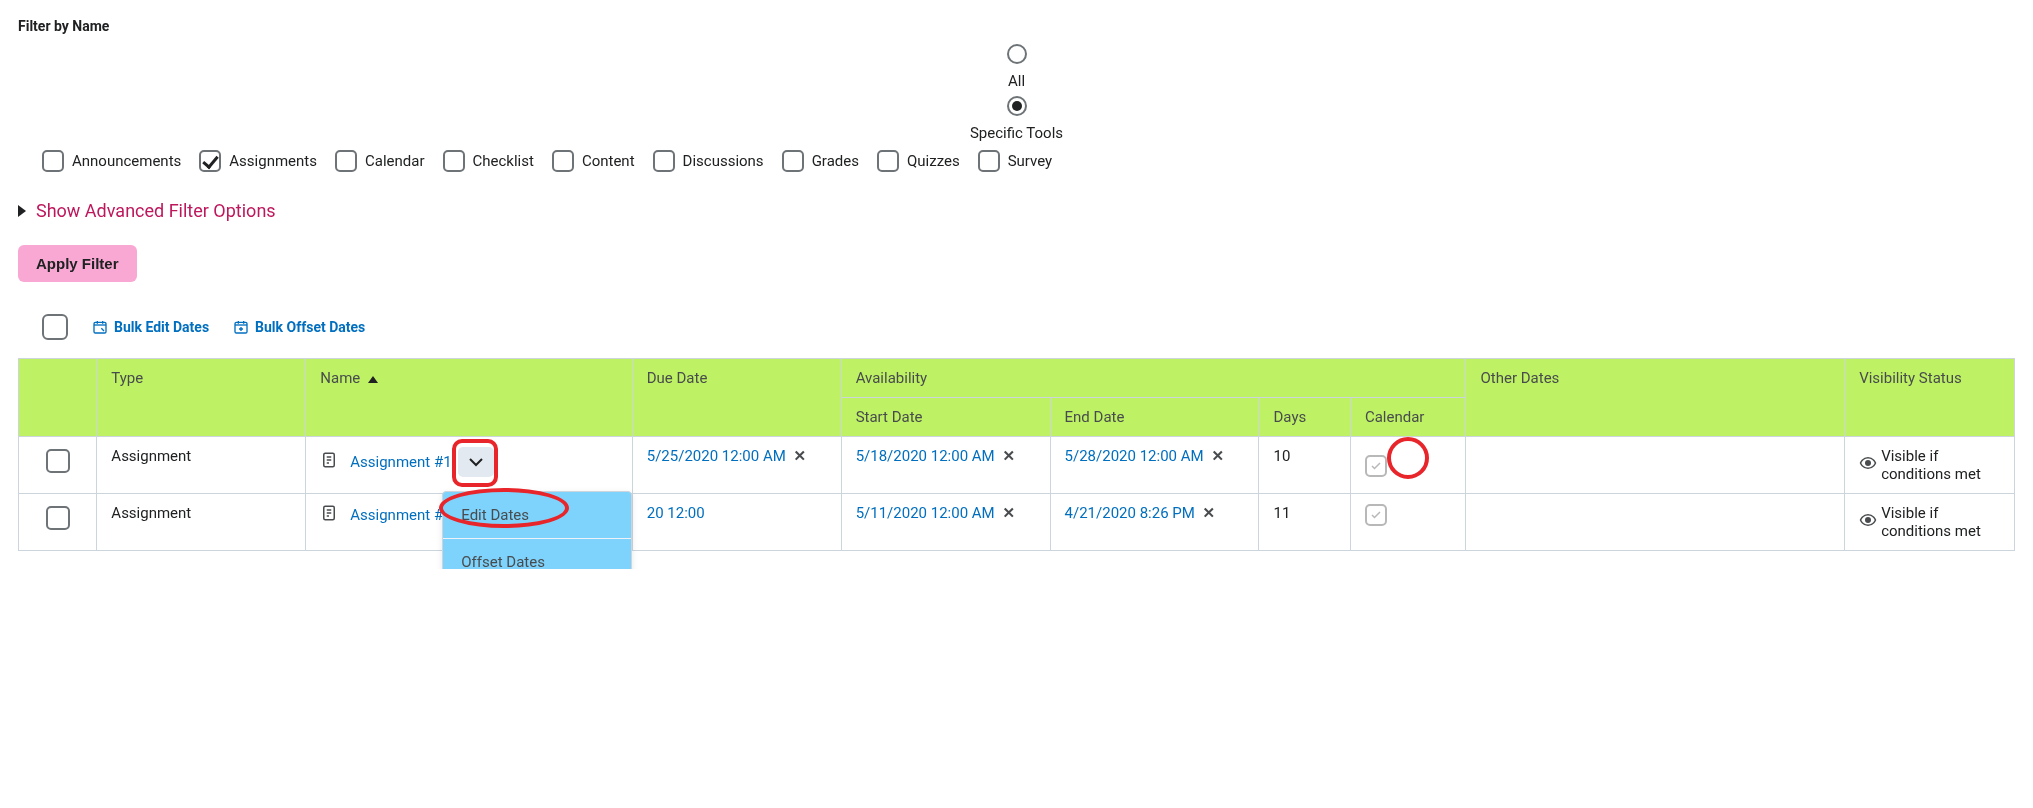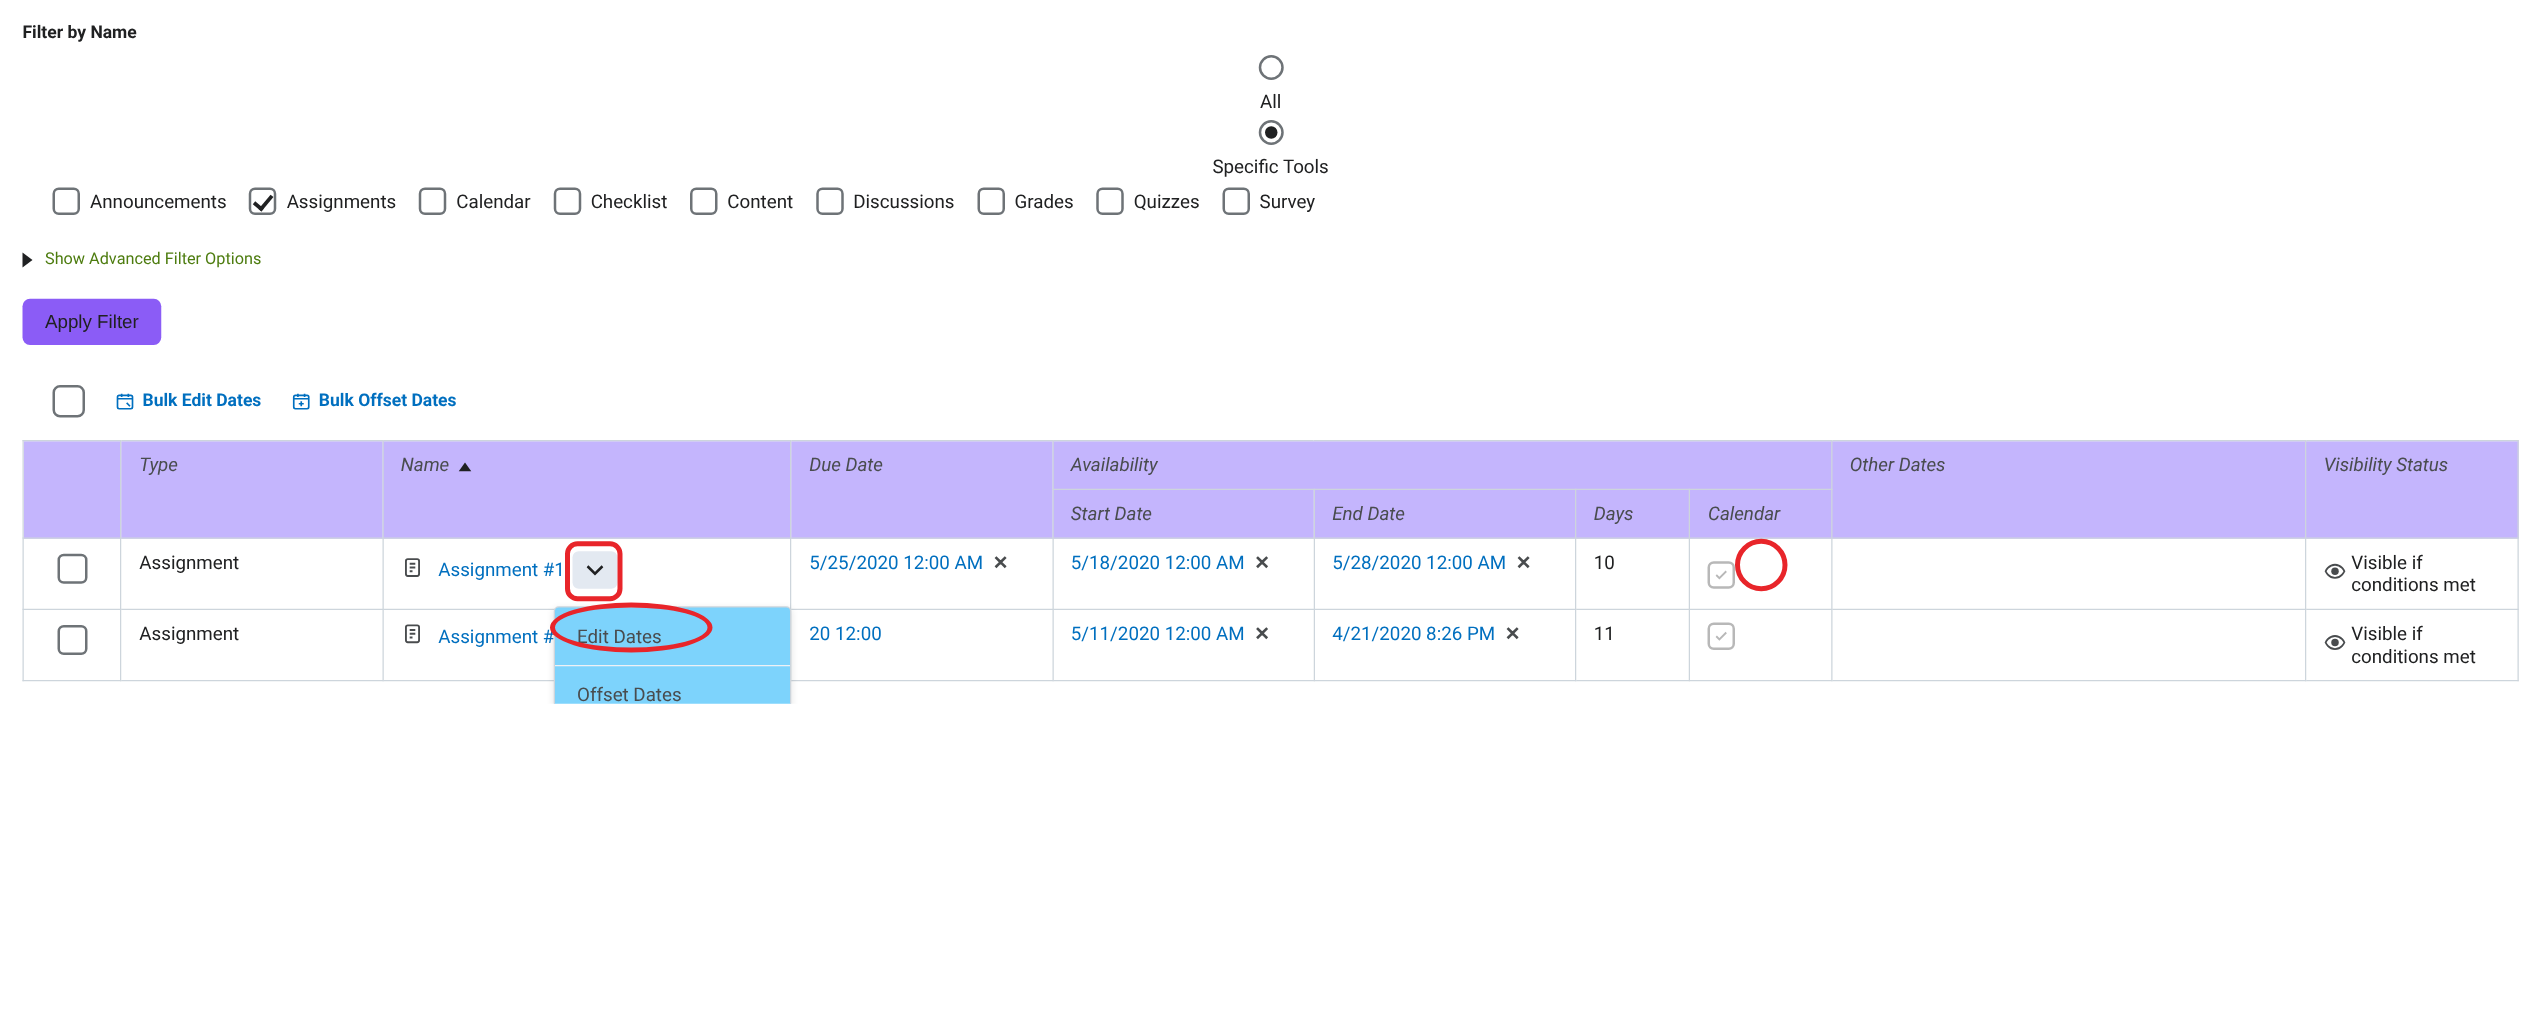--- a/index.html
+++ b/index.html
@@ -74,32 +74,32 @@
     align-items: center;
     gap: 10px;
   }
   .triangle-right {
     width: 0; height: 0;
     border-top: 6px solid transparent;
     border-bottom: 6px solid transparent;
     border-left: 8px solid #202122;
   }
   .advanced-link {
-    color: #4d7c0f;
-    font-size: 13px;
+    color: #be185d;
+    font-size: 18px;
   }
   .apply-btn {
     margin-top: 24px;
-    background: #8b5cf6;
+    background: #f9a8d4;
     border: none;
     border-radius: 6px;
     padding: 10px 18px;
     font-size: 15px;
     color: #202122;
-    font-weight: 400;
+    font-weight: 700;
     cursor: pointer;
   }
   .bulk-row {
     margin-top: 32px;
     margin-left: 24px;
     display: flex;
     align-items: center;
     gap: 24px;
   }
   .bulk-check {
@@ -127,24 +127,23 @@
     border: 1px solid #cdd5dc;
   }
   table.data th, table.data td {
     border: 1px solid #cdd5dc;
     padding: 10px 14px;
     text-align: left;
     vertical-align: top;
     font-size: 15px;
   }
   table.data th {
-    background: #c4b5fd;
+    background: #bef264;
     font-weight: 400;
     color: #494c4e;
-    font-style: italic;
   }
   .th-name { white-space: nowrap; }
   .sort-up {
     display: inline-block;
     width: 0; height: 0;
     border-left: 5px solid transparent;
     border-right: 5px solid transparent;
     border-bottom: 7px solid #202122;
     margin-left: 4px;
     vertical-align: middle;

